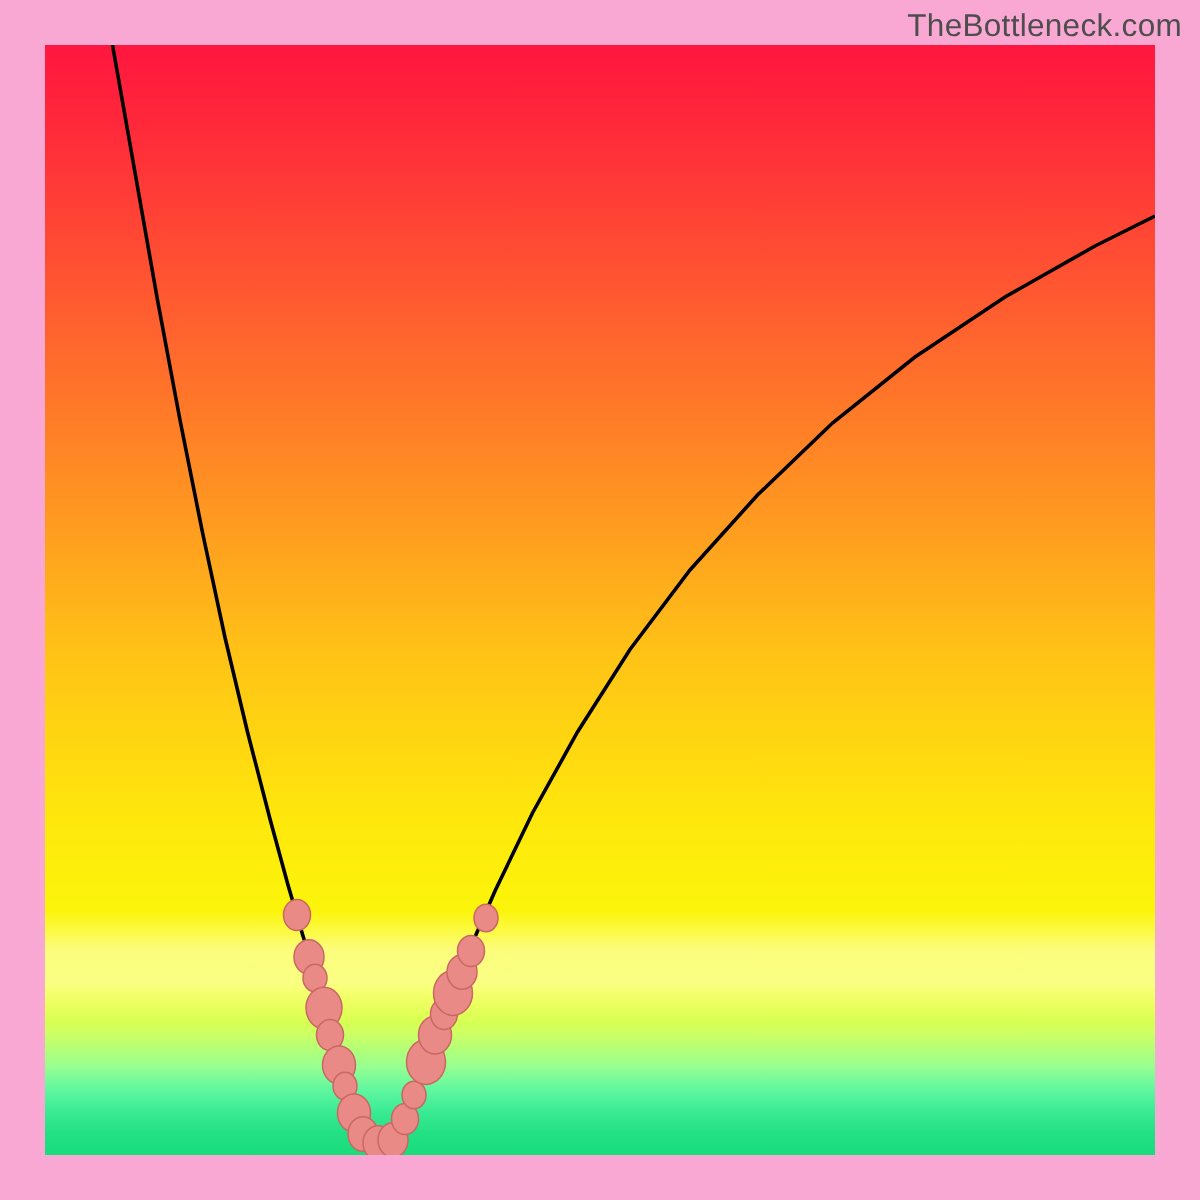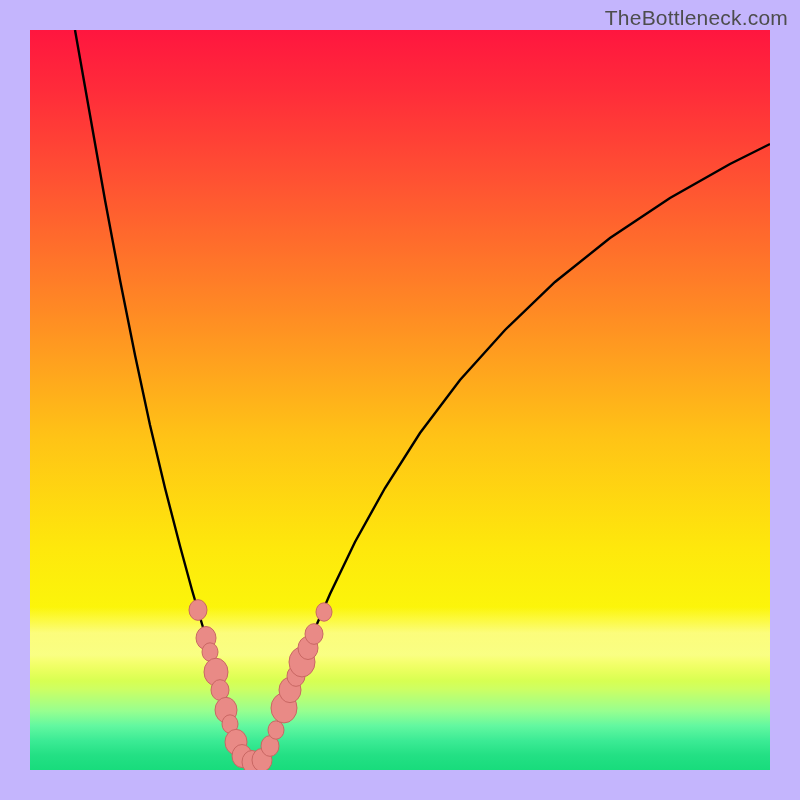--- a/index.html
+++ b/index.html
@@ -2,21 +2,21 @@
 <html><head>
 <meta charset="utf-8">
 <style>
   * { margin: 0; padding: 0; box-sizing: border-box; }
   html, body { width: 800px; height: 800px; overflow: hidden; }
   body { background: #000; font-family: Arial, Helvetica, sans-serif; }
 
   .frame {
     position: absolute;
     inset: 0;
-    background: #c4b5fd;
+    background: #f9a8d4;
   }
 
   .plot-area {
     position: absolute;
     left: 30px;
     top: 30px;
     width: 740px;
     height: 740px;
     overflow: hidden;
   }

